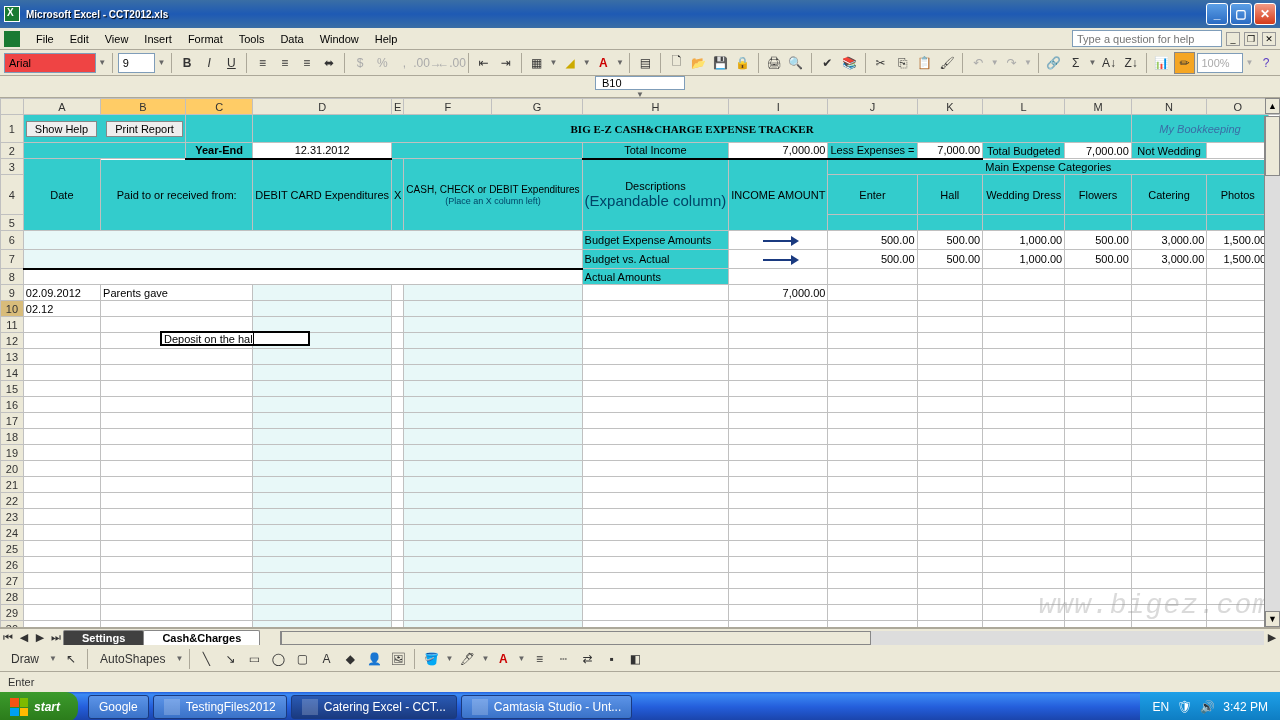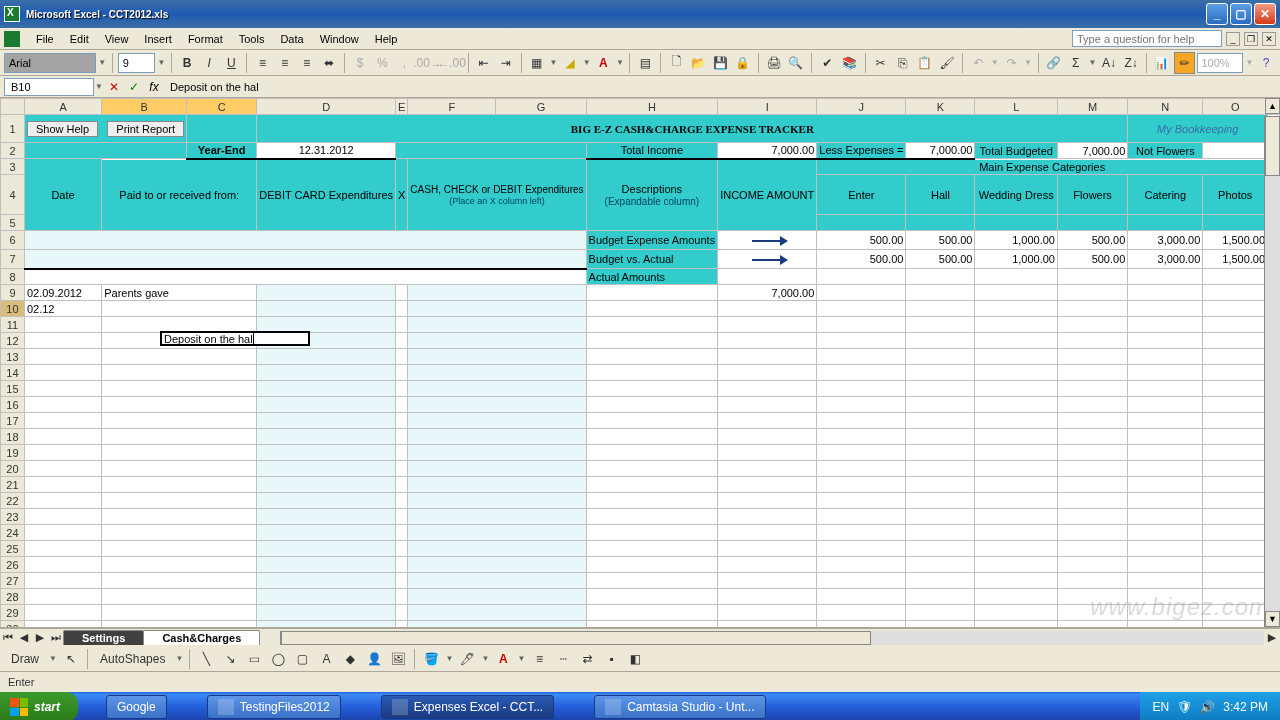--- a/index.html
+++ b/index.html
@@ -19,27 +19,27 @@
 .menubar .mdi-icon { width:16px; height:16px; background:#1a7a32; margin-right:8px; }
 .menubar .menu { padding:2px 8px; cursor:default; }
 .menubar .spacer { flex:1; }
 .menubar .helpbox { width:150px; height:17px; border:1px solid #7f9db9; color:#999; padding:0 4px; font-size:11px; background:#fff;}
 .menubar .mdictl { width:14px; height:14px; margin-left:4px; border:1px solid #999; background:#ece9d8; display:flex; align-items:center; justify-content:center; font-size:9px;}
 
 
 .toolbar { height:26px; background:#ece9d8; border-bottom:1px solid #aca899; display:flex; align-items:center; padding:0 4px; gap:2px; }
 .tbtn { width:22px; height:22px; border:1px solid transparent; display:flex; align-items:center; justify-content:center; font-size:12px; color:#333; }
 .tsep { width:1px; height:20px; background:#aca899; margin:0 3px; }
-.fontname { width:100px; height:20px; border:1px solid #7f9db9; background:#a3a3a3; padding:0 4px; display:flex; align-items:center; }
+.fontname { width:100px; height:20px; border:1px solid #7f9db9; background:#ef4444; padding:0 4px; display:flex; align-items:center; }
 .fontsize { width:40px; height:20px; border:1px solid #7f9db9; background:#fff; padding:0 4px; display:flex; align-items:center; }
 .tdd { width:10px; display:flex; align-items:center; justify-content:center; font-size:8px; color:#666;}
 .disabled { color:#aaa; }
 
 
-.formulabar { height:22px; background:#ece9d8; border-bottom:1px solid #aca899; display:flex; align-items:center; padding:0 4px; }
+.formulabar { height:22px; background:#ece9d8; border-bottom:1px solid #aca899; display:flex; align-items:center; padding:0 4px;flex-direction:column; }
 .namebox { width:90px; height:18px; border:1px solid #7f9db9; background:#fff; padding:0 6px; display:flex; align-items:center; }
 .fbtn { width:18px; height:18px; display:flex; align-items:center; justify-content:center; font-size:12px; margin:0 1px; }
 .fbtn.red { color:#c00; }
 .fbtn.green { color:#080; }
 .fbtn.fx { font-style:italic; }
 .formula { flex:1; padding:0 6px; }
 
 
 .sheet-wrap { position:relative; height:530px; background:#fff; border-bottom:1px solid #aca899; overflow:hidden;}
 table.grid { border-collapse:collapse; table-layout:fixed; }
@@ -56,21 +56,21 @@
 .ctr { text-align:center; }
 .rgt { text-align:right; }
 .bold { font-weight:bold; }
 .lightfill { background:#e8f8f8; }
 .thick-bottom { border-bottom:2px solid #000!important; }
 
 
 .edit-cell { position:absolute; border:2px solid #000; background:#fff; padding:0 2px; font-size:11px; }
 
 
-.watermark { position:absolute; right:10px; bottom:6px; font-size:24px; color:rgba(150,150,150,0.35); font-family:Liberation Sans, sans-serif; font-style:italic; letter-spacing:1px;}
+.watermark { position:absolute; right:10px; bottom:6px; font-size:28px; color:rgba(150,150,150,0.35); font-family:Liberation Mono, monospace; font-style:italic; letter-spacing:1px;}
 
 
 .tabsrow { height:18px; background:#ece9d8; display:flex; align-items:center; border-top:1px solid #aca899; font-size:11px;}
 .tabnav { width:16px; text-align:center; color:#333; }
 .sheettab { padding:1px 18px; border:1px solid #888; border-bottom:none; background:#fff; margin-left:-1px; border-radius:2px 2px 0 0; cursor:default;}
 .sheettab.active { background:#404040; color:#fff; font-weight:bold; }
 .sheettab.active2 { background:#fff; font-weight:bold; }
 .tabsrow .scroll { flex:1; border-left:1px solid #888; margin-left:20px; background:#ddd; height:14px; position:relative;}
 .tabsrow .scroll .thumb{position:absolute; left:0; width:60%; height:100%; background:#ece9d8; border:1px solid #888;}
 
@@ -79,21 +79,21 @@
 
 
 .statusbar { height:20px; background:#ece9d8; display:flex; align-items:center; padding:0 8px; color:#333; }
 
 
 .taskbar { height:30px; background:linear-gradient(to bottom,#245edb 0%,#3b8af4 8%,#245edb 50%,#1941a5 100%); display:flex; align-items:center; color:#fff; font-size:12px;}
 .startbtn { height:30px; padding:0 18px 0 10px; background:linear-gradient(to bottom,#3c9b2c,#2a7a1a); border-radius:0 12px 12px 0; display:flex; align-items:center; font-weight:bold; font-style:italic; margin-right:8px;}
 .startbtn .winlogo { width:18px; height:18px; margin-right:6px; display:grid; grid-template-columns:1fr 1fr; grid-template-rows:1fr 1fr; gap:1px;}
 .startbtn .winlogo span:nth-child(1){background:#f65314;} .startbtn .winlogo span:nth-child(2){background:#7cbb00;}
 .startbtn .winlogo span:nth-child(3){background:#00a1f1;} .startbtn .winlogo span:nth-child(4){background:#ffbb00;}
-.taskbtn { height:24px; padding:0 10px; margin:0 20px; background:linear-gradient(to bottom,#5c94e8,#3a72c8); border:1px solid #1a3a80; border-radius:3px; display:flex; align-items:center; gap:6px; color:#fff; min-width:130px;}
+.taskbtn { height:24px; padding:0 10px; margin:0 2px; background:linear-gradient(to bottom,#5c94e8,#3a72c8); border:1px solid #1a3a80; border-radius:3px; display:flex; align-items:center; gap:6px; color:#fff; min-width:130px;}
 .taskbtn.active { background:linear-gradient(to bottom,#2a5ab4,#1a3a80); }
 .taskbtn .ticon { width:16px; height:16px; background:#fff3; }
 .tray { margin-left:auto; height:30px; padding:0 12px; background:linear-gradient(to bottom,#1ea0e8,#0d7bc0); display:flex; align-items:center; gap:8px;}
 
 
 .vscroll { position:absolute; right:0; top:18px; bottom:0; width:16px; background:#ddd; border-left:1px solid #888;}
 .vscroll .thumb { position:absolute; top:0; width:100%; height:60px; background:#ece9d8; border:1px solid #888;}
 .vscroll .arr { position:absolute; width:100%; height:16px; background:#ece9d8; border:1px solid #888; text-align:center; font-size:9px; line-height:14px;}
 .vscroll .arr.up{top:-18px;} .vscroll .arr.dn{bottom:0;}
 .arrow-img { display:inline-block; width:30px; height:2px; background:#1a3a80; position:relative; vertical-align:middle;}
@@ -278,32 +278,32 @@
 <td class="cyan" colspan="2"></td>
 <td class="cyan ctr bold thick-bottom">Year-End</td>
 <td class="ctr thick-bottom">12.31.2012</td>
 <td class="cyan" colspan="3"></td>
 <td class="cyan ctr thick-bottom">Total Income</td>
 <td class="rgt thick-bottom">7,000.00</td>
 <td class="cyan thick-bottom">Less Expenses =</td>
 <td class="rgt thick-bottom">7,000.00</td>
 <td class="cyan ctr">Total Budgeted</td>
 <td class="rgt">7,000.00</td>
-<td class="cyan ctr">Not Flowers</td>
+<td class="cyan ctr">Not Wedding</td>
 <td></td>
           <td></td>
         </tr>
         <tr style="height:14px">
           <th class="rowhdr">3</th>
 <td class="cyan ctr" rowspan="3">Date</td>
 <td class="cyan ctr" rowspan="3" colspan="2">Paid to or received from:</td>
 <td class="cyan ctr" rowspan="3">DEBIT CARD Expenditures</td>
 <td class="cyan ctr" rowspan="3">X</td>
 <td class="cyan ctr" colspan="2" rowspan="3" style="font-size:10px">CASH, CHECK or DEBIT Expenditures<br><span style="font-size:9px;color:#046">(Place an    X column left)</span></td>
-<td class="cyan ctr" rowspan="3">Descriptions<br><span style="font-size:10px;color:#046">(Expandable column)</span></td>
+<td class="cyan ctr" rowspan="3">Descriptions<br><span style="font-size:15px;color:#046">(Expandable column)</span></td>
 <td class="cyan ctr" rowspan="3">INCOME AMOUNT</td>
 <td class="cyan ctr" colspan="6">Main Expense Categories</td>
           <td></td>
         </tr>
         <tr style="height:40px">
           <th class="rowhdr">4</th>
           <td class="cyan ctr">Enter</td>
           <td class="cyan ctr">Hall</td>
           <td class="cyan ctr">Wedding Dress</td>
           <td class="cyan ctr">Flowers</td>
@@ -810,21 +810,21 @@
       </div>
     <span>start</span>
   </div>
   <div class="taskbtn" style="min-width:60px">Google</div>
   <div class="taskbtn">
       <div class="ticon"></div>
       <span>TestingFiles2012</span>
     </div>
   <div class="taskbtn active">
       <div class="ticon"></div>
-      <span>Expenses Excel - CCT...</span>
+      <span>Catering Excel - CCT...</span>
     </div>
   <div class="taskbtn">
       <div class="ticon"></div>
       <span>Camtasia Studio - Unt...</span>
     </div>
   <div class="tray">
     <span>EN</span>
     <span>🛡</span>
     <span>🔊</span>
     <span>3:42 PM</span>

